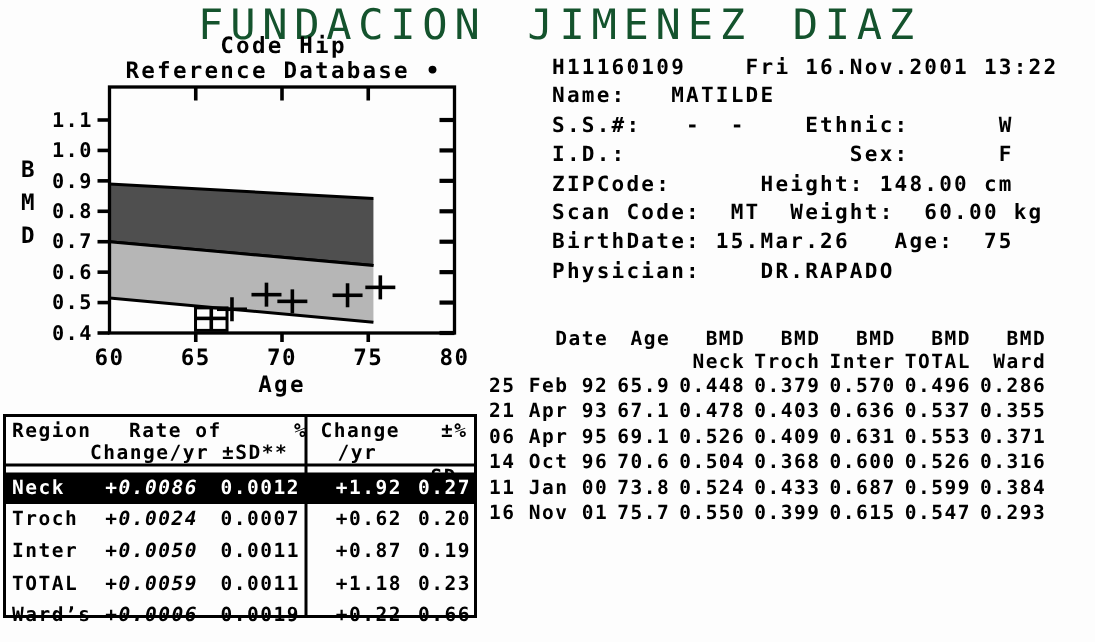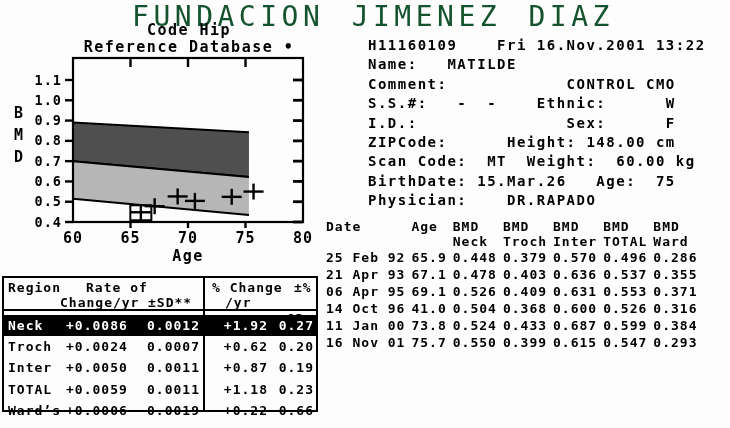--- a/index.html
+++ b/index.html
@@ -22,36 +22,36 @@
   .patient-info{
     position:absolute;left:368px;top:36px;
     font-size:14px;font-weight:bold;letter-spacing:1.5px;line-height:19.4px;
   }
   .pline{white-space:pre;height:19.4px;}
   .hist{
     position:absolute;left:323px;top:219px;border-collapse:collapse;
     font-size:13px;font-weight:bold;letter-spacing:1px;
   }
   .hist th,.hist td{padding:0 3px;white-space:nowrap;font-weight:bold;}
-  .hist th{text-align:left;height:15px;line-height:15px;vertical-align:bottom;margin-top:32px;}
+  .hist th{text-align:right;height:15px;line-height:15px;vertical-align:bottom;margin-top:32px;}
   .hist td{text-align:left;height:17px;line-height:17px;}
   .hist td.c0{text-align:left;}
   #rate-table{
     position:absolute;left:2px;top:276px;width:316px;height:136px;
     border:2px solid #000;box-sizing:border-box;
     font-size:13px;font-weight:bold;letter-spacing:1px;
   }
   .rt-h{position:absolute;white-space:pre;height:15px;line-height:15px;}
   .rt-underline{position:absolute;left:0;right:0;top:31px;height:2px;background:#000;}
   .rt-divider{position:absolute;left:199px;top:0;bottom:0;width:2px;background:#000;}
   #rate-rows{position:absolute;left:0;right:0;top:37px;}
   .rrow{display:flex;height:21.2px;line-height:21.2px;align-items:center;}
   .rrow span{display:inline-block;white-space:pre;}
   .r-region{width:58px;padding-left:4px;text-align:left;}
-  .r-rate{width:66px;}
+  .r-rate{width:66px;text-align:right;font-style:italic;}
   .r-sd{width:68px;text-align:right;}
   .r-pct{width:68px;text-align:right;}
   .r-psd{width:46px;text-align:right;}
   .rrow.hl{background:#000;color:#fff;}
 </style>
 </head>
 <body>
 
 <div class="page">
 
@@ -118,21 +118,20 @@
       <line x1="194.89999999999992" y1="192.90285714285716" x2="194.89999999999992" y2="208.90285714285716" stroke="#000" stroke-width="2.4"></line>
       <line x1="221.7" y1="196.84571428571428" x2="241.7" y2="196.84571428571428" stroke="#000" stroke-width="2.4"></line>
       <line x1="231.7" y1="188.84571428571428" x2="231.7" y2="204.84571428571428" stroke="#000" stroke-width="2.4"></line>
       <line x1="243.55" y1="191.57142857142856" x2="263.55" y2="191.57142857142856" stroke="#000" stroke-width="2.4"></line>
       <line x1="253.55" y1="183.57142857142856" x2="253.55" y2="199.57142857142856" stroke="#000" stroke-width="2.4"></line>
     </svg>
 
   <div class="patient-info">
     <div class="pline">H11160109    Fri 16.Nov.2001 13:22</div>
     <div class="pline">Name:   MATILDE</div>
-    <div class="pline">Comment:            CONTROL CMO</div>
     <div class="pline">S.S.#:   -  -    Ethnic:      W</div>
     <div class="pline">I.D.:               Sex:      F</div>
     <div class="pline">ZIPCode:      Height: 148.00 cm</div>
     <div class="pline">Scan Code:  MT  Weight:  60.00 kg</div>
     <div class="pline">BirthDate: 15.Mar.26   Age:  75</div>
     <div class="pline">Physician:    DR.RAPADO</div>
   </div>
 
   <table class="hist">
     <thead>
@@ -178,21 +177,21 @@
           <td class="c0">06 Apr 95</td>
           <td>69.1</td>
           <td>0.526</td>
           <td>0.409</td>
           <td>0.631</td>
           <td>0.553</td>
           <td>0.371</td>
         </tr>
         <tr>
           <td class="c0">14 Oct 96</td>
-          <td>41.0</td>
+          <td>70.6</td>
           <td>0.504</td>
           <td>0.368</td>
           <td>0.600</td>
           <td>0.526</td>
           <td>0.316</td>
         </tr>
         <tr>
           <td class="c0">11 Jan 00</td>
           <td>73.8</td>
           <td>0.524</td>
@@ -211,21 +210,21 @@
           <td>0.293</td>
         </tr>
       </tbody>
   </table>
 
   <div id="rate-table">
     <span class="rt-h" style="left:4px;top:2px;">Region</span>
     <span class="rt-h" style="left:82px;top:2px;">Rate of</span>
     <span class="rt-h" style="left:56px;top:17px;">Change/yr</span>
     <span class="rt-h" style="left:144px;top:17px;">±SD**</span>
-    <span class="rt-h" style="left:208px;top:2px;text-align:right;">% Change</span>
+    <span class="rt-h" style="left:192px;top:2px;text-align:right;">% Change</span>
     <span class="rt-h" style="left:290px;top:2px;">±%</span>
     <span class="rt-h" style="left:221px;top:17px;">/yr</span>
     <span class="rt-h" style="left:283px;top:17px;margin-top:16px;">SD</span>
     <div class="rt-underline"></div>
     <div class="rt-divider"></div>
     <div id="rate-rows">
         <div class="rrow hl">
           <span class="r-region">Neck</span>
           <span class="r-rate">+0.0086</span>
           <span class="r-sd">0.0012</span>

